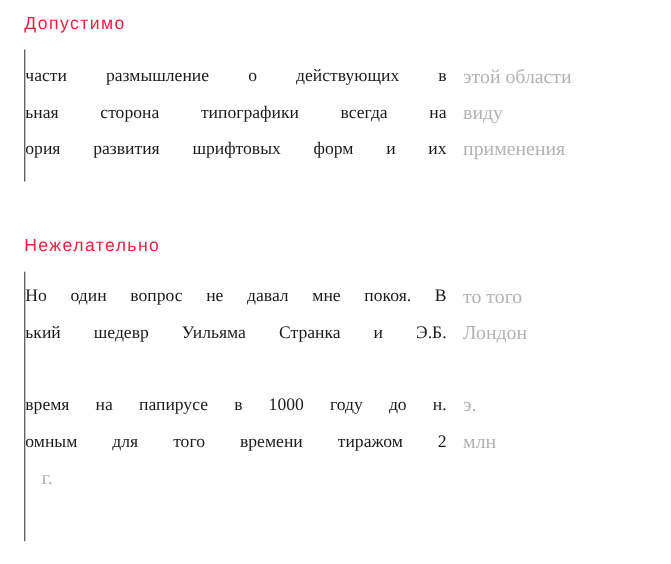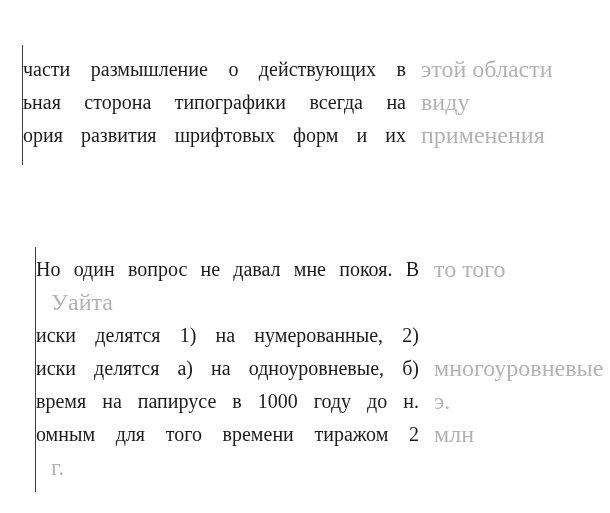--- a/index.html
+++ b/index.html
@@ -26,79 +26,77 @@
   .h1 { top: 13px; }
   .h2 { top: 215px; }
 
   .block {
     position: absolute;
     left: 22px;
     box-sizing: border-box;
     border-left: 1px solid var(--rule_color, #3c3c3c);
   }
   .block1 { top: 45px;  height: 120px; padding-top: 8px; }
-  .block2 { top: 247px; height: 245px; padding-top: 6px; margin-left: 13px; }
+  .block2 { top: 247px; height: 245px; padding-top: 6px; }
 
   .line { display: flex; height: 33px; }
 
   .main {
     width: 383px;
     height: 33px;
     line-height: 33px;
     overflow: hidden;
-    font-size: 20px;
+    font-size: 16px;
     color: var(--text_black, #1b1b1b);
     text-align: justify;
     text-align-last: justify;
   }
 
   .carry {
     margin-left: 15px;
     line-height: 33px;
-    font-size: 24px;
+    font-size: 18px;
     color: var(--text_gray, #b3b3b3);
     white-space: nowrap;
   }
 </style>
 </head>
 <body>
 
 <div id="root">
 
+  <div class="heading h1">Допустимо</div>
 
   <div class="block block1">
     <div class="line">
       <div class="main">части размышление о действующих в</div>
       <div class="carry">этой области</div>
     </div>
     <div class="line">
       <div class="main">ьная сторона типографики всегда на</div>
       <div class="carry">виду</div>
     </div>
     <div class="line">
       <div class="main">ория развития шрифтовых форм и их</div>
       <div class="carry">применения</div>
     </div>
   </div>
 
+  <div class="heading h2">Нежелательно</div>
 
   <div class="block block2">
     <div class="line">
       <div class="main">Но один вопрос не давал мне покоя. В</div>
       <div class="carry">то того</div>
     </div>
     <div class="line">
-      <div class="carry">Уайта</div>
+      <div class="main">ький шедевр Уильяма Странка и Э.Б.</div>
+      <div class="carry">Лондон</div>
     </div>
     <div class="line">
-      <div class="main">иски делятся 1) на нумерованные, 2)</div>
-    </div>
-    <div class="line">
-      <div class="main">иски делятся а) на одноуровневые, б)</div>
-      <div class="carry">многоуровневые</div>
     </div>
     <div class="line">
       <div class="main">время на папирусе в 1000 году до н.</div>
       <div class="carry">э.</div>
     </div>
     <div class="line">
       <div class="main">омным для того времени тиражом 2</div>
       <div class="carry">млн</div>
     </div>
     <div class="line">

